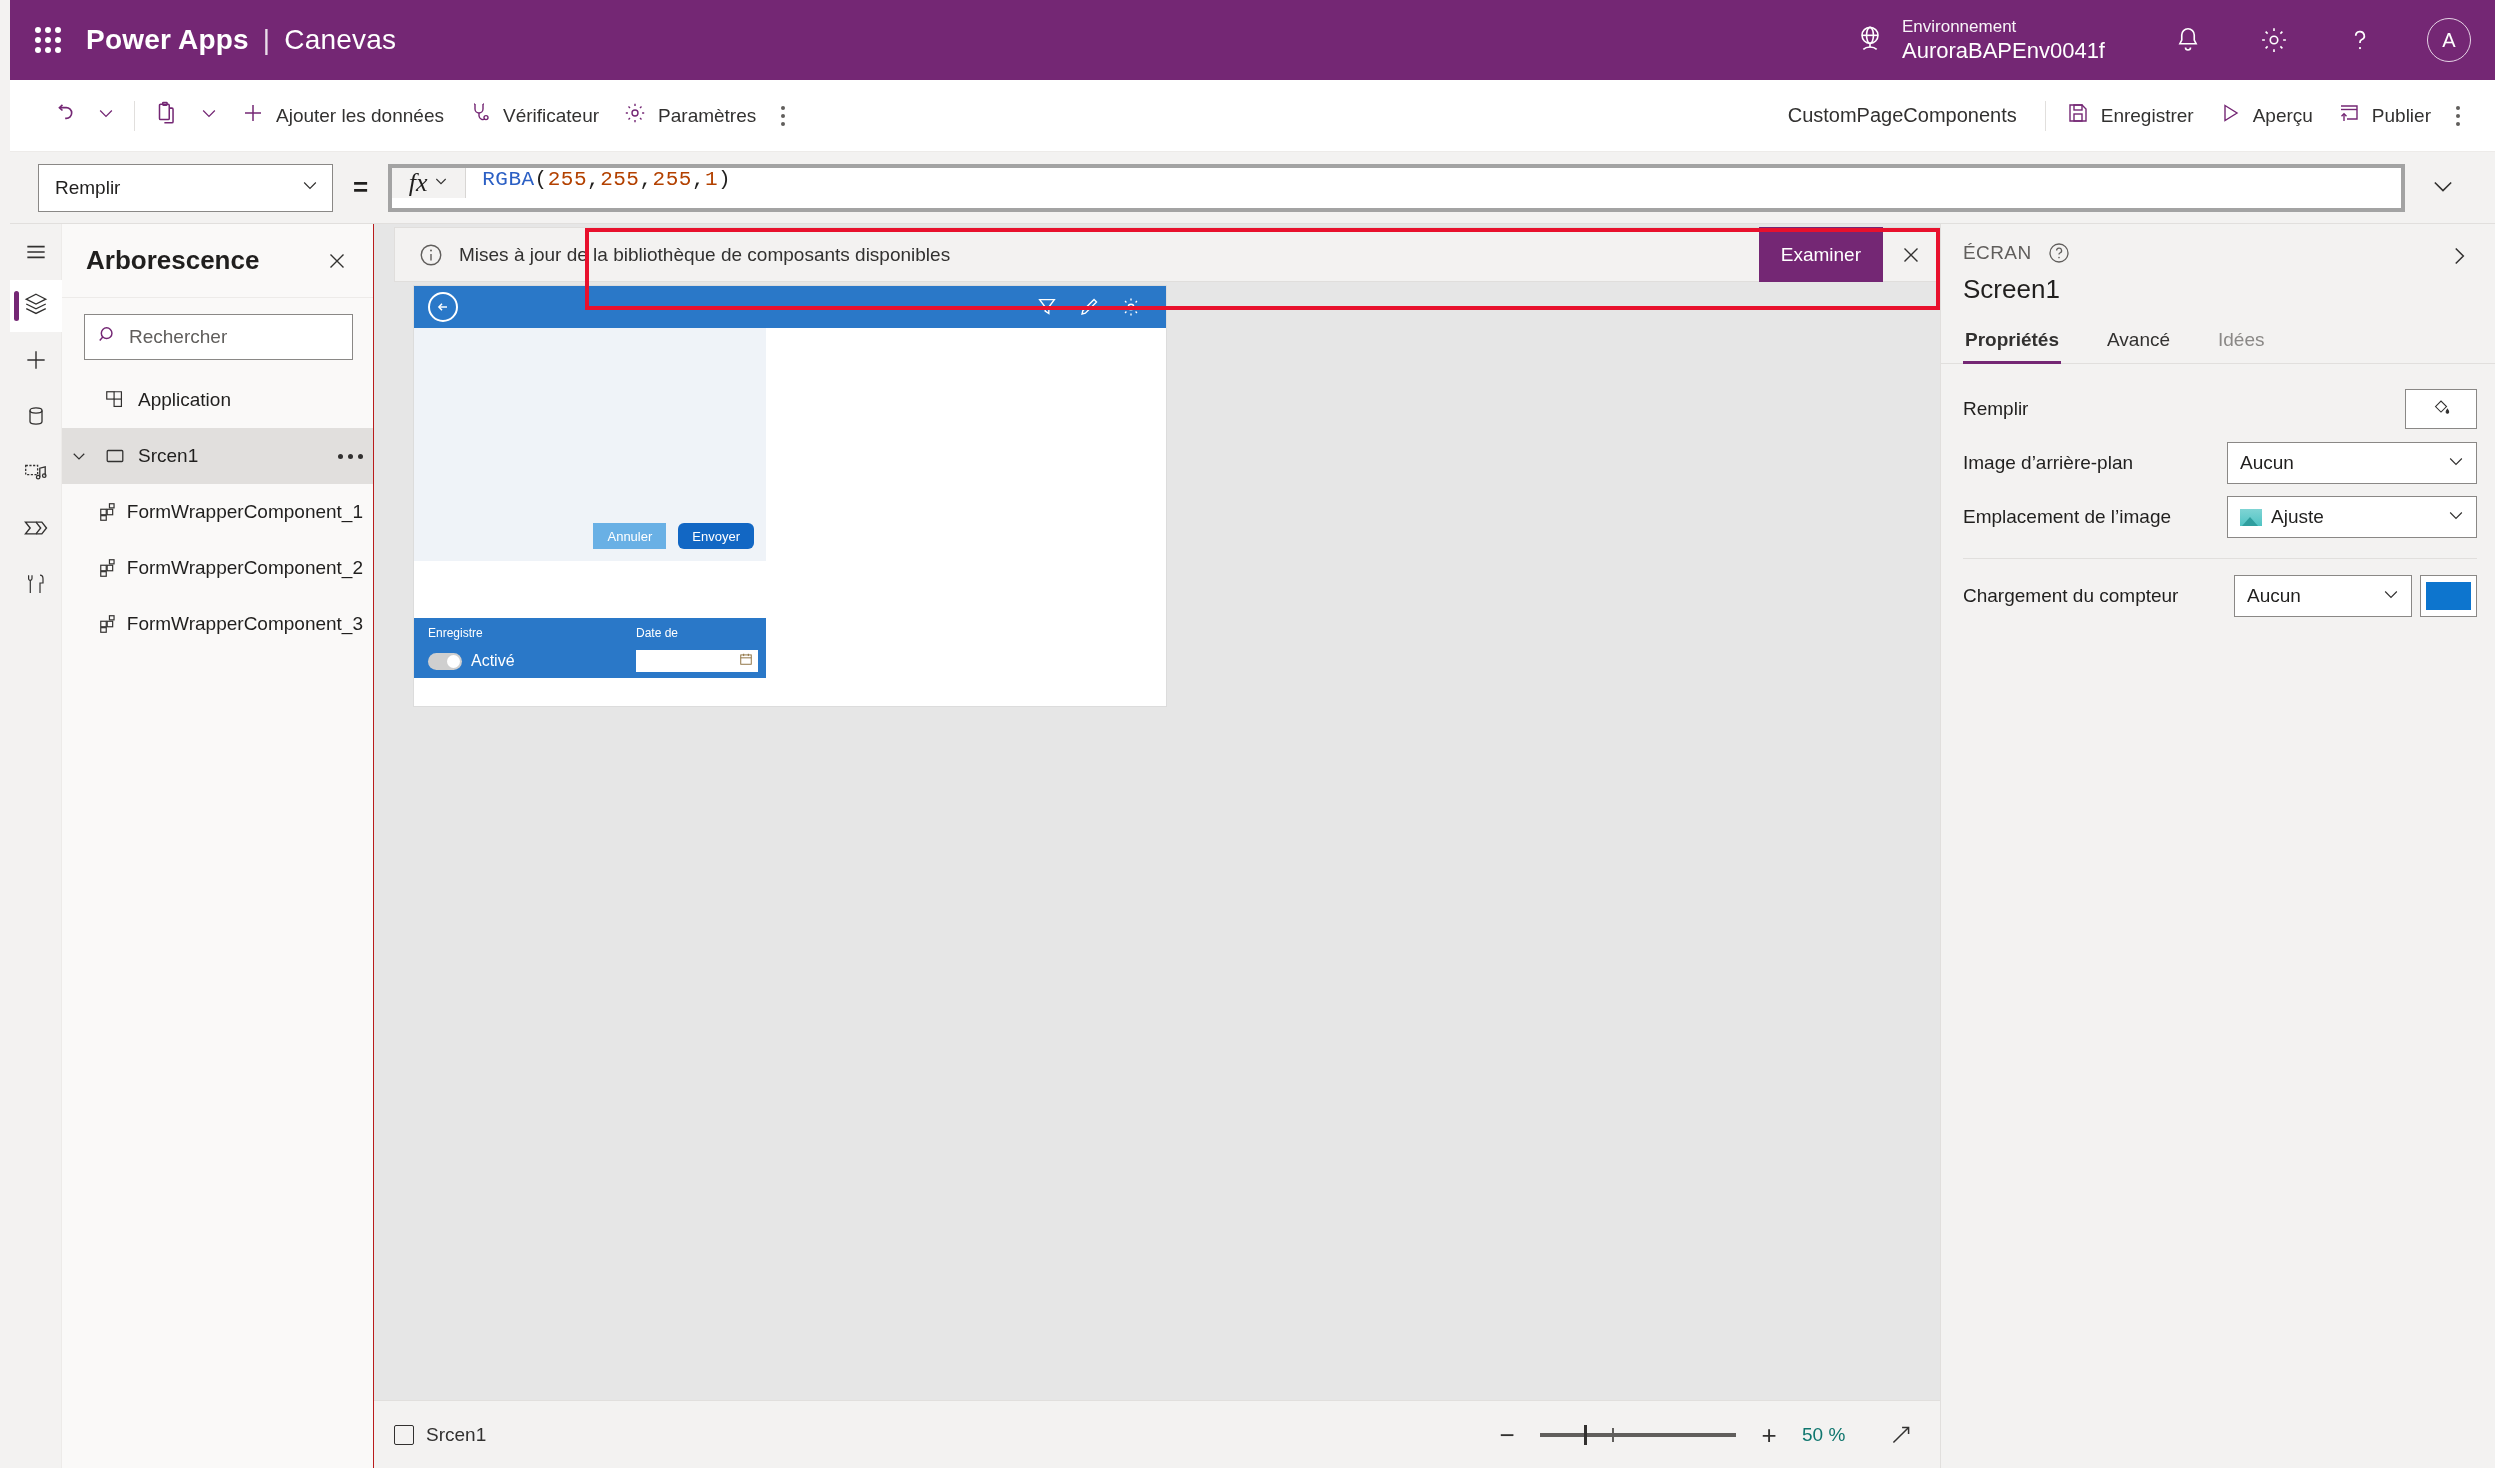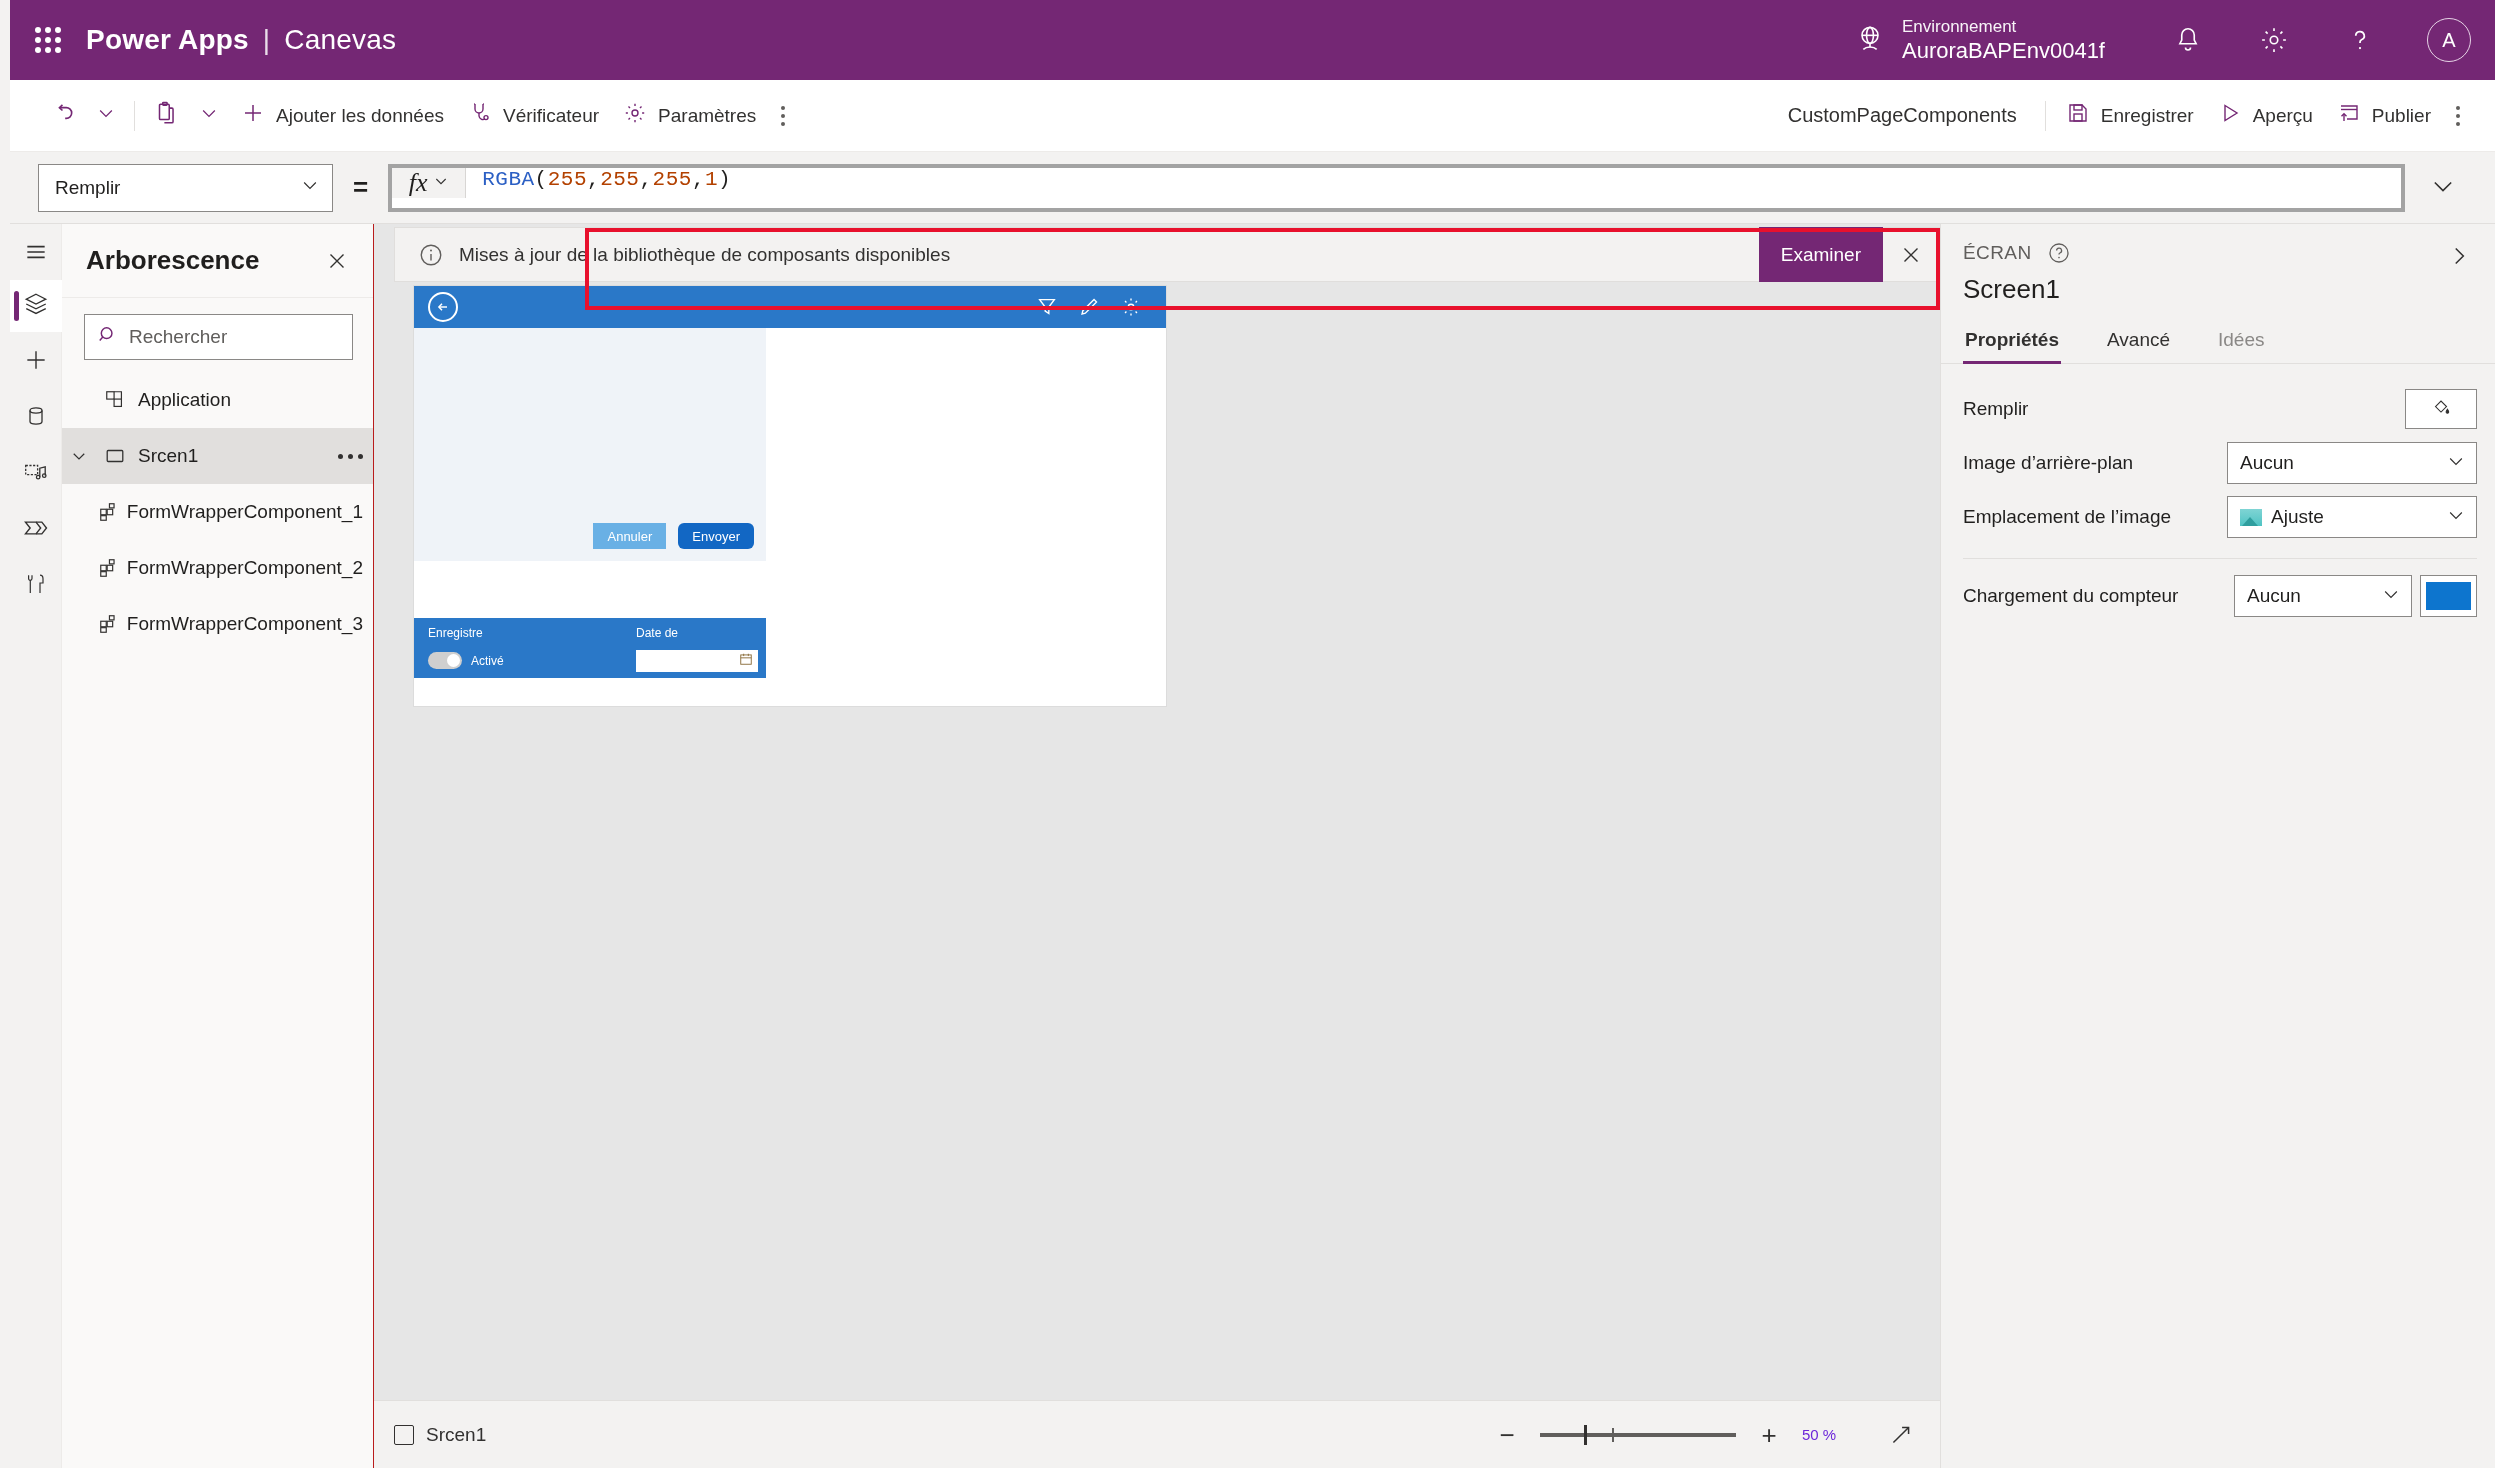--- a/index.html
+++ b/index.html
@@ -175,21 +175,21 @@
   .ap-btn { height: 26px; padding: 0 14px; border: none; color: #fff; font-size: 13px; cursor: pointer; font-family: "Liberation Sans", sans-serif; }
   .ap-btn.cancel { background: #69b0e5; }
   .ap-btn.submit { background: #1267c4; border-radius: 6px; }
   .ap-footer { position: absolute; left: 0; top: 332px; width: 352px; height: 60px; background: #2a78c8; color: #fff; }
   .ap-f-left { position: absolute; left: 14px; top: 8px; }
   .ap-f-right { position: absolute; left: 222px; top: 8px; }
   .ap-f-label { font-size: 12px; color: #fff; }
   .ap-toggle-row { display: flex; align-items: center; gap: 9px; margin-top: 12px; }
   .ap-toggle { width: 34px; height: 17px; border-radius: 9px; background: #cfcfcf; position: relative; cursor: pointer; }
   .ap-toggle::after { content: ""; position: absolute; right: 2px; top: 2px; width: 13px; height: 13px; border-radius: 50%; background: #fff; }
-  .ap-toggle-label { font-size: 12px; }
+  .ap-toggle-label { font-size: 16px; }
   .ap-date {
     margin-top: 10px; width: 122px; height: 22px; background: #fff; display: flex;
     align-items: center; justify-content: flex-end; padding-right: 5px; cursor: pointer;
   }
 
   
   .props {
     width: 555px; flex: 0 0 555px; background: #f3f2f1; display: flex; flex-direction: column;
     border-left: 1px solid #e1dfdd;
   }
@@ -234,21 +234,21 @@
     display: flex; align-items: center; padding: 0 22px 0 20px;
   }
   .sb-screen { display: flex; align-items: center; gap: 12px; font-size: 19px; color: #323130; cursor: pointer; }
   .sb-screen-icon { width: 20px; height: 20px; border: 1.6px solid #323130; border-radius: 2px; }
   .sb-zoom { margin-left: auto; display: flex; align-items: center; gap: 20px; }
   .zbtn { width: 26px; display: flex; align-items: center; justify-content: center; cursor: pointer; font-size: 26px; color: #323130; line-height: 1; }
   .slider { width: 196px; height: 20px; position: relative; cursor: pointer; }
   .slider .track { position: absolute; left: 0; right: 0; top: 8px; height: 4px; background: #605e5c; }
   .slider .thumb { position: absolute; left: 44px; top: 0; width: 3px; height: 20px; background: #323130; }
   .slider .tick { position: absolute; left: 72px; top: 3px; width: 2px; height: 14px; background: #605e5c; }
-  .zoomval { font-size: 15px; color: #6d28d9; min-width: 62px; }
+  .zoomval { font-size: 19px; color: #0f766e; min-width: 62px; }
   .fit-btn { width: 34px; height: 34px; display: flex; align-items: center; justify-content: center; cursor: pointer; }
 </style>
 </head>
 <body>
 
 <div id="app">
 
   <div class="topbar">
     <div class="waffle">
       <div class="waffle-grid">

